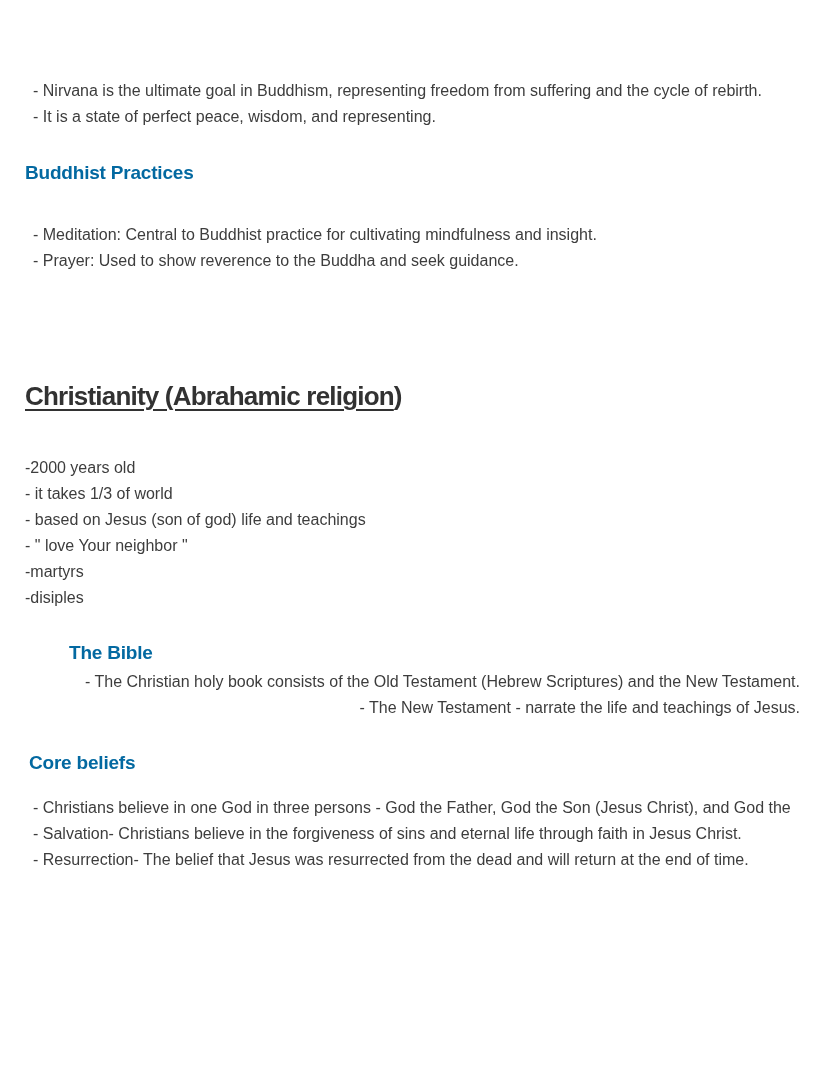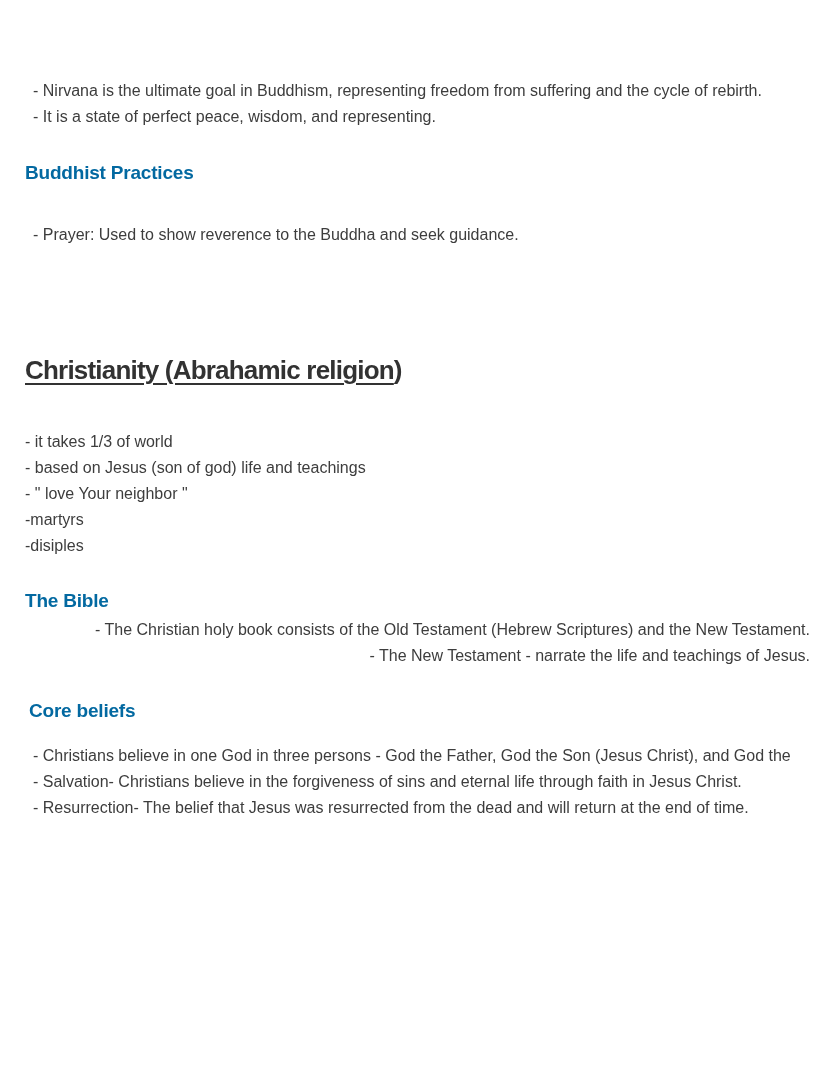--- a/index.html
+++ b/index.html
@@ -5,21 +5,21 @@
   html, body { margin: 0; padding: 0; background: #ffffff; }
   body {
     width: 828px; height: 1071px;
     font-family: "Liberation Sans", sans-serif;
     color: #3d3d3d;
     overflow: hidden;
   }
   .page {
     box-sizing: border-box;
     width: 828px; height: 1071px;
-    padding: 78px 18px 0 25px;
+    padding: 78px 28px 0 25px;
     background: #ffffff;
   }
   .line {
     font-size: 16px;
     line-height: 26px;
     white-space: nowrap;
   }
   .indent { padding-left: 8px; }
   .heading {
     font-weight: bold;
@@ -37,46 +37,48 @@
     line-height: 34px;
     letter-spacing: -0.8px;
   }
   .h-christianity .u {
     text-decoration: underline;
     text-decoration-thickness: 2px;
     text-underline-offset: 4px;
   }
   .practices-list { margin-top: 36px; }
   .facts-list { margin-top: 42px; }
-  .h-bible { margin-top: 29px; }
+  .h-bible { margin-top: 29px; margin-left: 44px; }
   .bible-list { margin-top: 3px; text-align: right; }
   .h-core { margin-top: 29px; padding-left: 4px; }
   .core-list { margin-top: 19px; }
 </style>
 </head>
 <body>
 
 <div class="page">
 
   <div>
     <div class="line indent">- Nirvana is the ultimate goal in Buddhism, representing freedom from suffering and the cycle of rebirth.</div>
     <div class="line indent">- It is a state of perfect peace, wisdom, and representing.</div>
   </div>
 
   <div class="heading h-practices">Buddhist Practices</div>
 
   <div class="practices-list">
+    <div class="line indent">- Meditation: Central to Buddhist practice for cultivating mindfulness and insight.</div>
     <div class="line indent">- Prayer: Used to show reverence to the Buddha and seek guidance.</div>
   </div>
 
   <div class="h-christianity">
     <span class="u">Christianity (Abrahamic religion</span><span>)</span>
   </div>
 
   <div class="facts-list">
+    <div class="line">-2000 years old</div>
     <div class="line">- it takes 1/3 of world</div>
     <div class="line">- based on Jesus (son of god) life and teachings</div>
     <div class="line">- " love Your neighbor "</div>
     <div class="line">-martyrs</div>
     <div class="line">-disiples</div>
   </div>
 
   <div class="heading h-bible">The Bible</div>
 
   <div class="bible-list">

